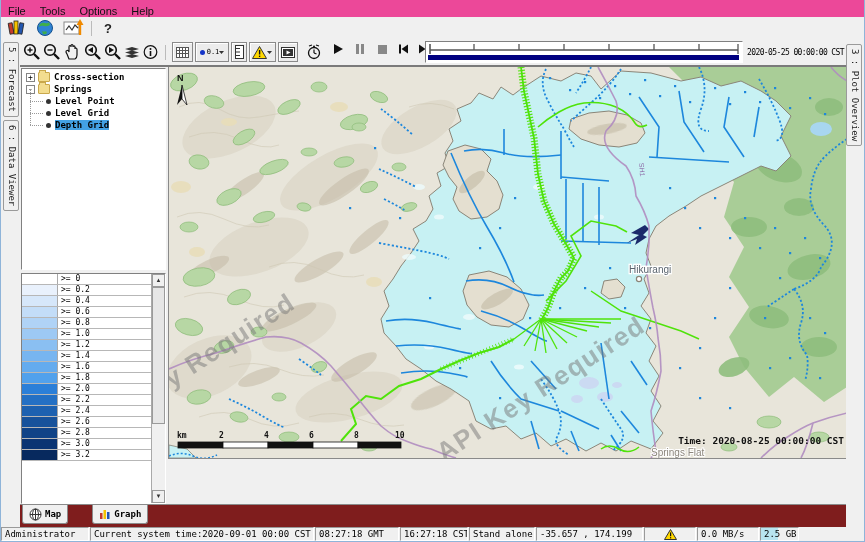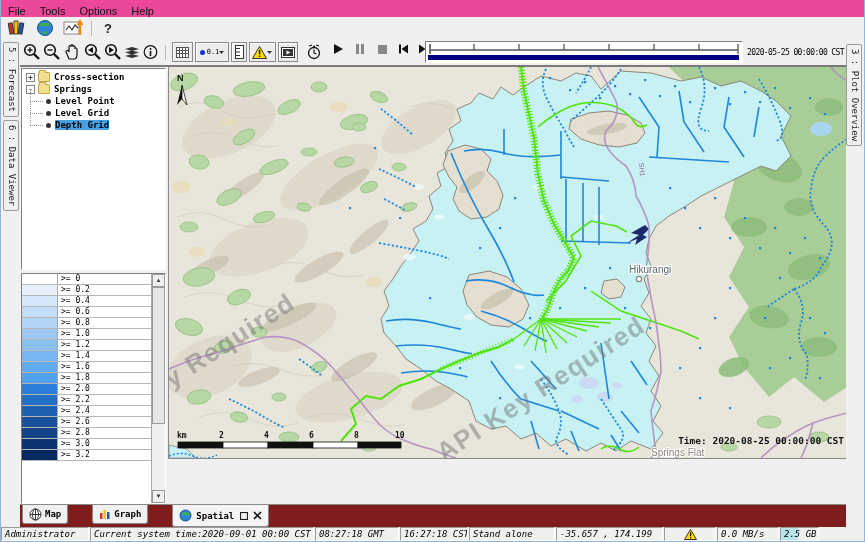--- a/index.html
+++ b/index.html
@@ -51,21 +51,21 @@
   .sthumb { height:60%; background:#e6e6e6; border:1px solid #9a9a9a; }
   .strack { flex:1; }
   .maparea { flex:1 1 auto; display:flex; flex-direction:column; }
   .mapbox { width:679px; height:392px; border:1px solid #8a8a8a; border-top:none; background:#e8e5da; overflow:hidden; }
   .tabsrow { height:23px; flex:0 0 23px; border-top:1px solid #8a8a8a; display:flex; align-items:flex-start; padding-left:2px; background:#7f1d1d;gap:22px; }
   .btab { display:inline-flex; align-items:center; height:19px; border:1px solid #8a8a8a; border-top:none; border-radius:0 0 3px 3px; background:#f0f0f0; padding:0 6px; margin-right:2px; font-family:"DejaVu Sans Mono", monospace; font-size:9px; font-weight:bold; color:#000; }
   .btab.active { height:22px; background:#f4f4f4; }
   .logsrow { height:17px; flex:0 0 17px; display:flex; align-items:center; padding-left:2px; background:#f0f0f0; }
   .logsbtn { height:15px; border:1px solid #8a8a8a; background:#f0f0f0; box-shadow:inset 1px 1px 0 #fff; font-family:"DejaVu Sans Mono", monospace; font-size:9px; font-weight:bold; padding:0 5px; display:flex; align-items:center; }
   .statusbar { height:14px; flex:0 0 14px; display:flex; background:#f0f0f0; }
-  .scell { border:1px solid; border-color:#9a9a9a #fff #fff #9a9a9a; font-family:"DejaVu Sans Mono", monospace; font-size:9px; color:#000; padding:0 0 0 3px; white-space:nowrap; overflow:hidden; line-height:12px; margin-right:1px;font-style:italic; }
+  .scell { border:1px solid; border-color:#9a9a9a #fff #fff #9a9a9a; font-family:"DejaVu Sans Mono", monospace; font-size:9px; color:#000; padding:0 0 0 3px; white-space:nowrap; overflow:hidden; line-height:12px; margin-right:1px; }
   .memcell { position:relative; }
   .memfill { position:absolute; left:0; top:0; bottom:0; width:45%; background:#b8e4f0; }
   .memtext { position:relative; }
 </style>
 </head>
 <body>
 
 <div class="win">
 
   <div class="menubar">
@@ -729,48 +729,35 @@
           <span>Map</span>
         </span>
         <span class="btab">
           <svg width="12" height="12" style="margin-right:3px">
               <rect x="1" y="5" width="2.5" height="6" fill="#c43a2a"></rect>
               <rect x="4.5" y="2" width="2.5" height="9" fill="#f5c400"></rect>
               <rect x="8" y="4" width="2.5" height="7" fill="#2357b0"></rect>
             </svg>
           <span>Graph</span>
         </span>
-        <span class="btab active">
-          <svg width="13" height="13" style="margin-right:4px">
-              <circle cx="6.5" cy="6.5" r="5.5" fill="#2f83d3" stroke="#14508e"></circle>
-              <path d="M3,4 q2,-1.5 4,-0.5 q2,1 3,-0.5 l1,2.5 q-2,1.5 -4.5,0.5 q-2,-0.8 -3.5,0.5 z" fill="#3fae49"></path>
-            </svg>
-          <span>Spatial</span>
-          <svg width="8" height="8" style="margin-left:6px">
-              <rect x="0.5" y="0.5" width="7" height="7" fill="none" stroke="#222" stroke-width="1.2"></rect>
-            </svg>
-          <svg width="9" height="9" style="margin-left:5px">
-              <path d="M1,1 L8,8 M8,1 L1,8" stroke="#111" stroke-width="1.6"></path>
-            </svg>
-        </span>
       </div>
     </div>
 
     <div class="rtabs">
 
     <span class="vtab">3 : Plot Overview</span>
       </div>
   </div>
 
   <div class="statusbar">
     <span class="scell" style="width:88px">Administrator</span>
     <span class="scell" style="width:224px">Current system time:2020-09-01 00:00 CST</span>
     <span class="scell" style="width:84px">08:27:18 GMT</span>
     <span class="scell" style="width:68px">16:27:18 CST</span>
-    <span class="scell" style="width:86px">Stand alone</span>
+    <span class="scell" style="width:66px">Stand alone</span>
     <span class="scell" style="width:107px">-35.657 , 174.199</span>
     <span class="scell" style="width:52px; text-align:center; padding-left:0"><svg width="13" height="11" style="margin-top:1px">
           <polygon points="6.5,0.5 12.5,10.5 0.5,10.5" fill="#ffd800" stroke="#333"></polygon>
           <rect x="6" y="3.4" width="1.2" height="3.8" fill="#111"></rect>
           <rect x="6" y="8.2" width="1.2" height="1.2" fill="#111"></rect>
         </svg></span>
     <span class="scell" style="width:62px">0.0 MB/s</span>
     <span class="scell memcell" style="width:39px; margin-right:0"><span class="memfill"></span><span class="memtext">2.5 GB</span></span>
   </div>
 </div>

